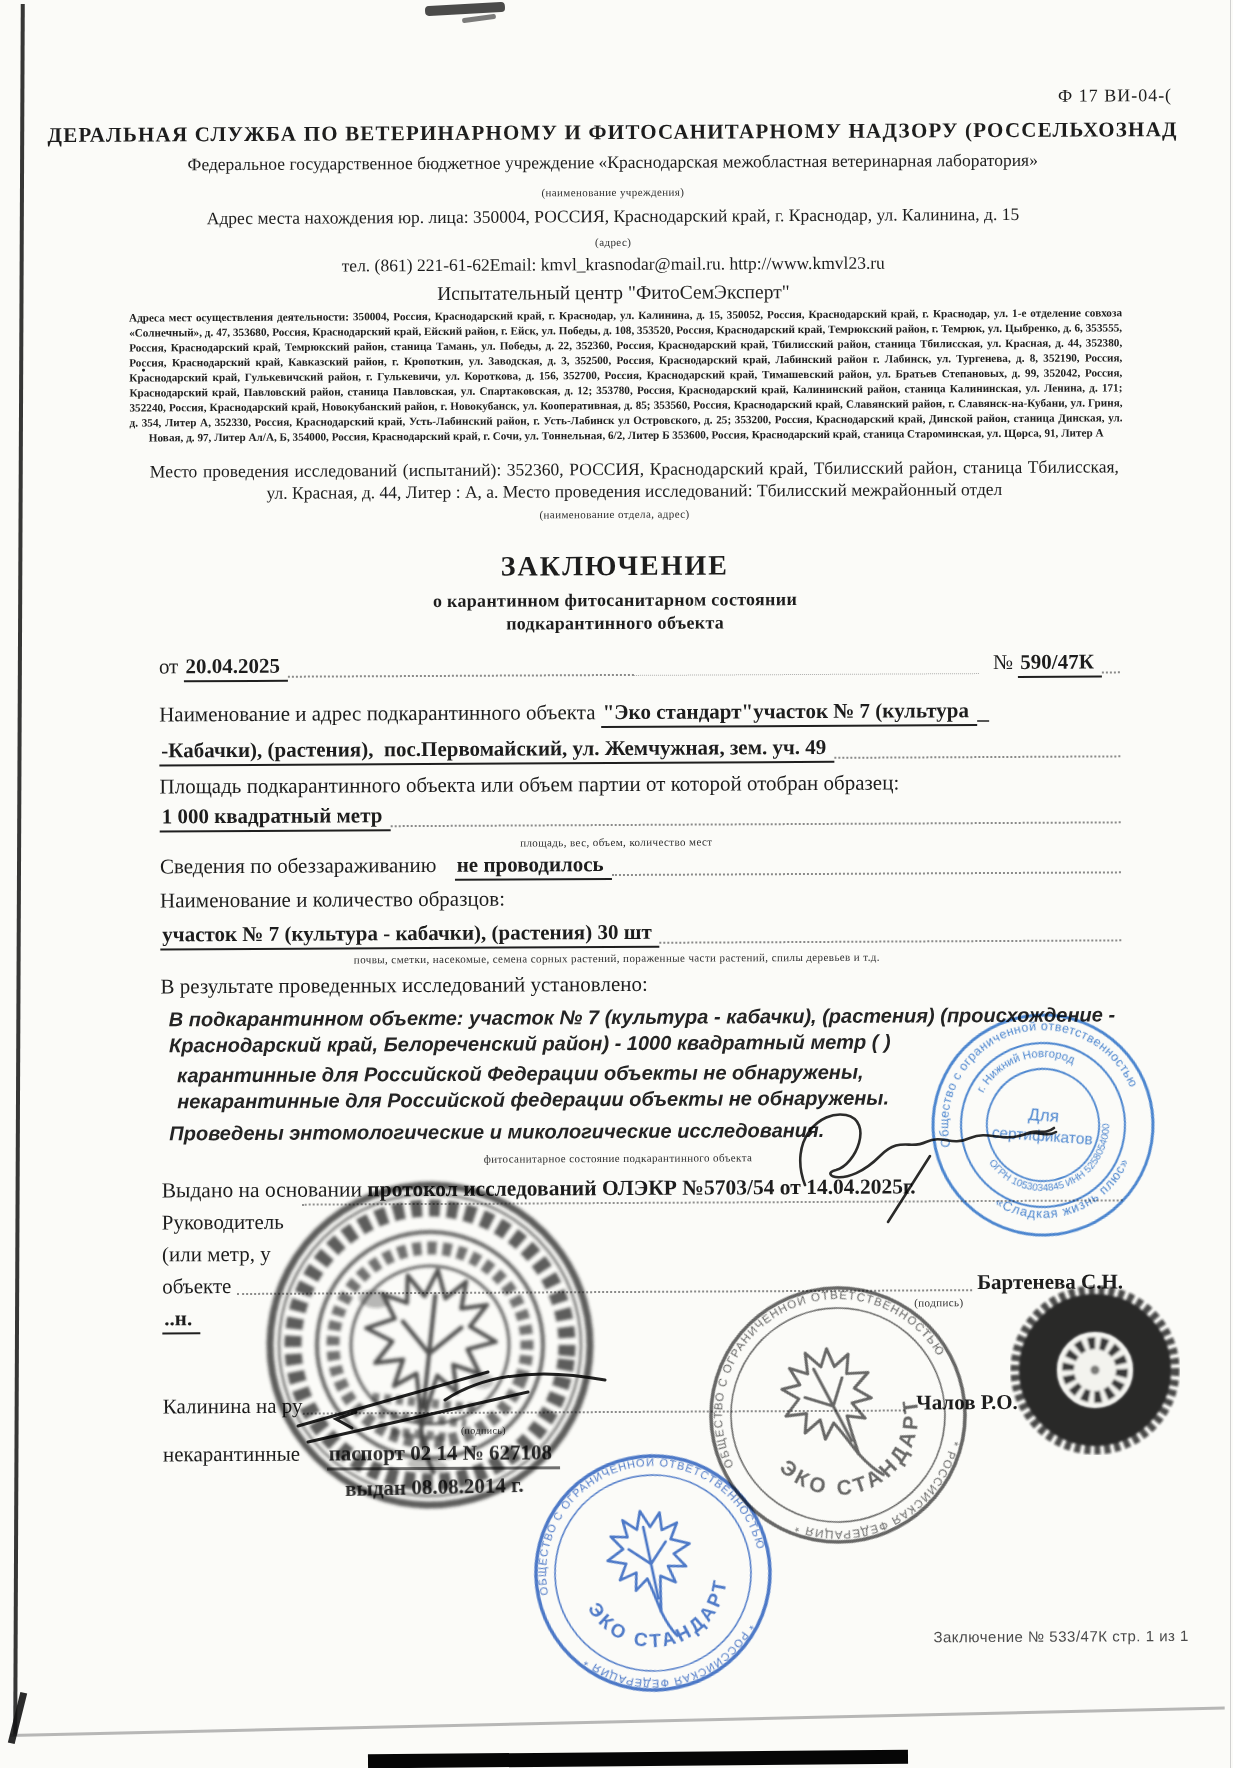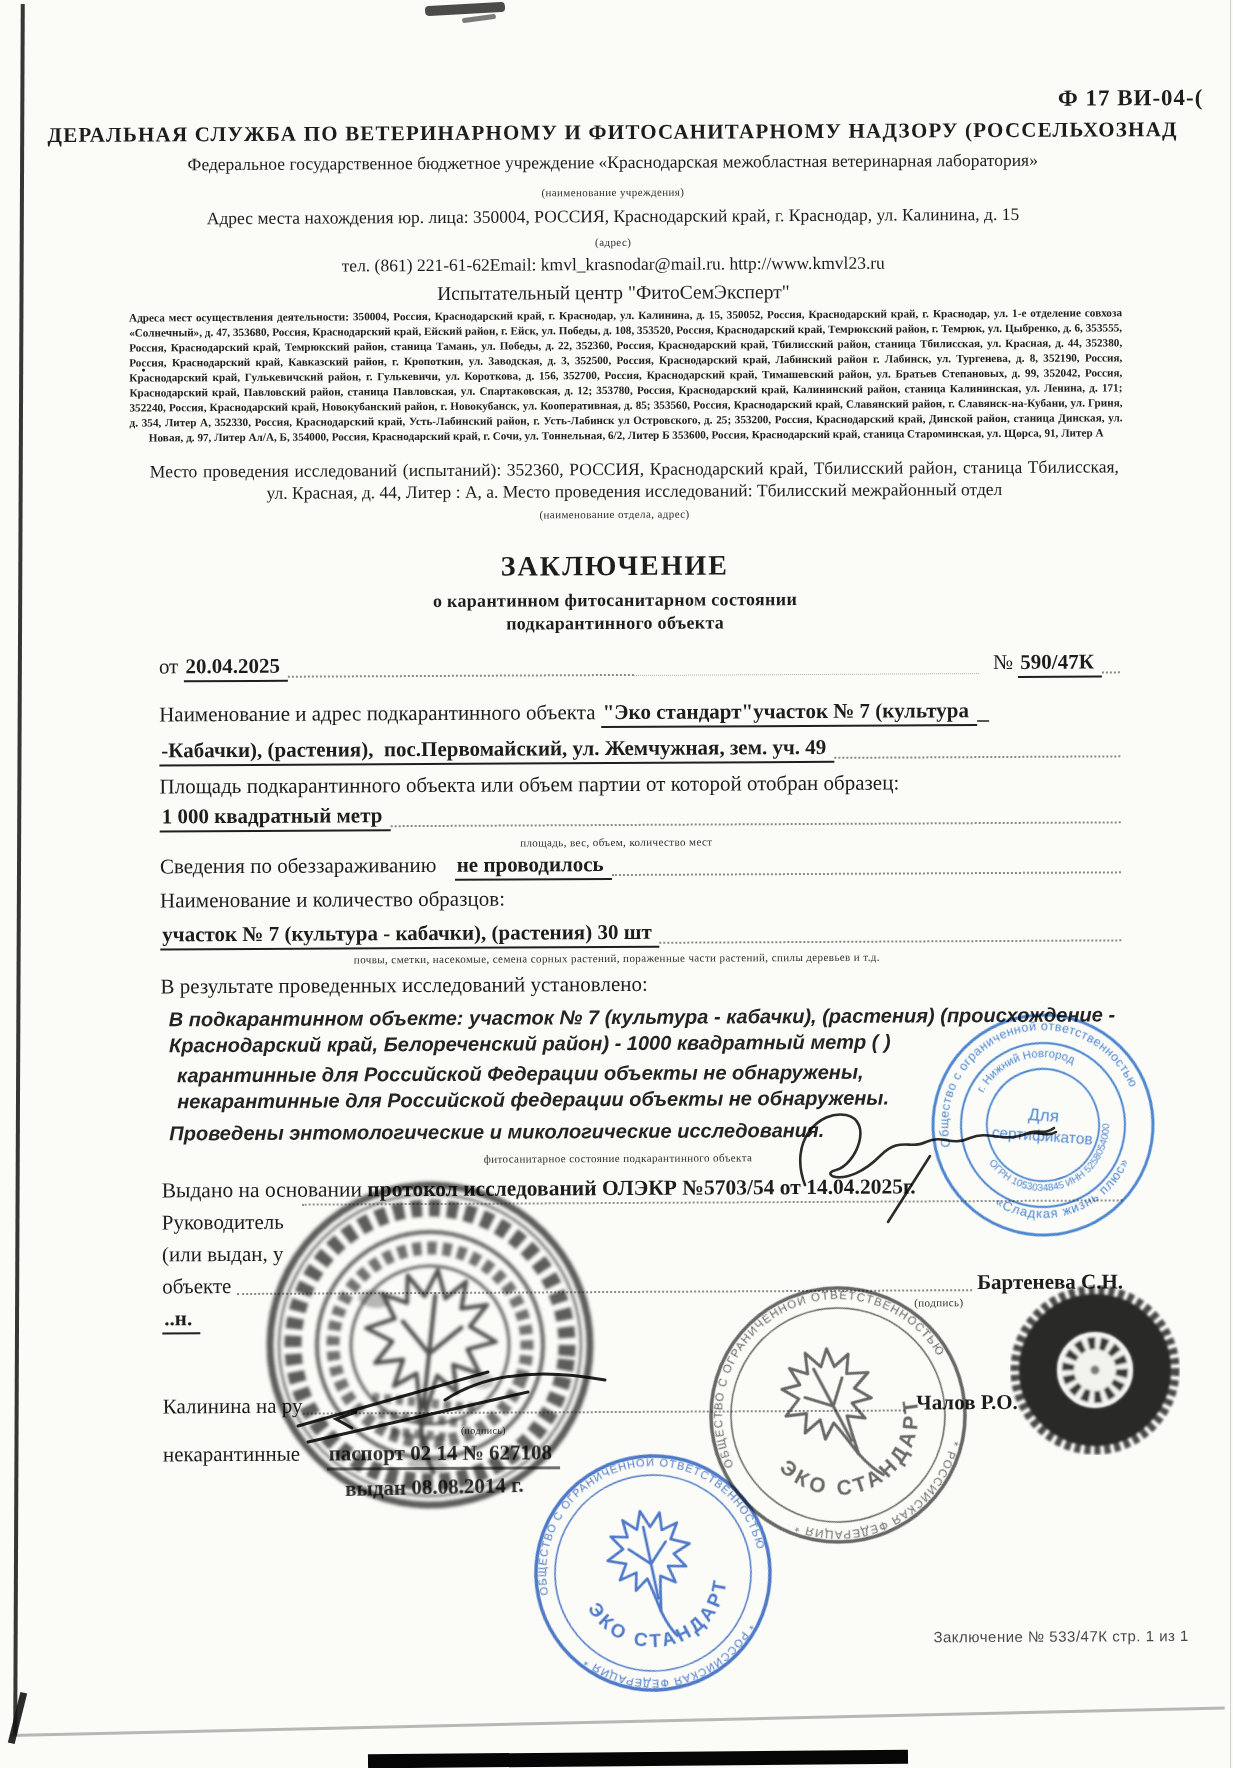--- a/index.html
+++ b/index.html
@@ -3,21 +3,21 @@
 <meta charset="utf-8">
 <style>
   html,body{margin:0;padding:0;background:#d8d8d4;}
   .page{position:relative;width:1233px;height:1768px;background:#fbfbf8;overflow:hidden;
         font-family:"Liberation Serif",serif;color:#1d1d1d;}
   .content{position:absolute;inset:0;transform:rotate(-0.3deg);}
   .ab{position:absolute;}
   .center{left:0;right:0;text-align:center;}
   .cap{font-size:11px;letter-spacing:.4px;color:#2e2e2e;}
   
-  .form-code{font-size:23px;letter-spacing:1px;font-weight:bold;}
+  .form-code{font-size:18px;letter-spacing:1px;}
   .svc{font-weight:700;font-size:21px;letter-spacing:1.2px;white-space:nowrap;left:50%;transform:translateX(-50%);}
   .inst{font-size:17.5px;}
   .addr{font-size:17.5px;}
   .tel{font-size:17.5px;}
   .tcenter{font-size:19.5px;}
   .addr-block{font-size:11.2px;line-height:15px;text-align:justify;text-align-last:center;
               font-weight:600;color:#222;}
   .addr-block b{font-weight:800;}
   .place-block{font-size:17.5px;line-height:22px;text-align:justify;text-align-last:center;}
   
@@ -139,21 +139,21 @@
     <div class="row" style="top:1176px;font-size:21.5px">
       <span class="lbl">Выдано на основании </span>
       <span class="lbl b">протокол исследований ОЛЭКР №5703/54 от 14.04.2025г.</span>
     </div>
     <div class="hline" style="top:1178px;left:300px;right:112px;height:24px"></div>
 
     <div class="row" style="top:1208px">
       <span class="lbl">Руководитель</span>
     </div>
     <div class="row" style="top:1240px">
-      <span class="lbl">(или выдан, у</span>
+      <span class="lbl">(или метр, у</span>
     </div>
     <div class="row" style="top:1272px">
       <span class="lbl">объекте </span>
       <span class="rule"></span>
       <span class="lbl b" style="margin-left:5px">Бартенева С.Н.</span>
     </div>
     <div class="ab cap" style="left:912px;top:1298px">(подпись)</div>
     <div class="row" style="top:1304px">
       <span class="bu">..н.</span>
     </div>

